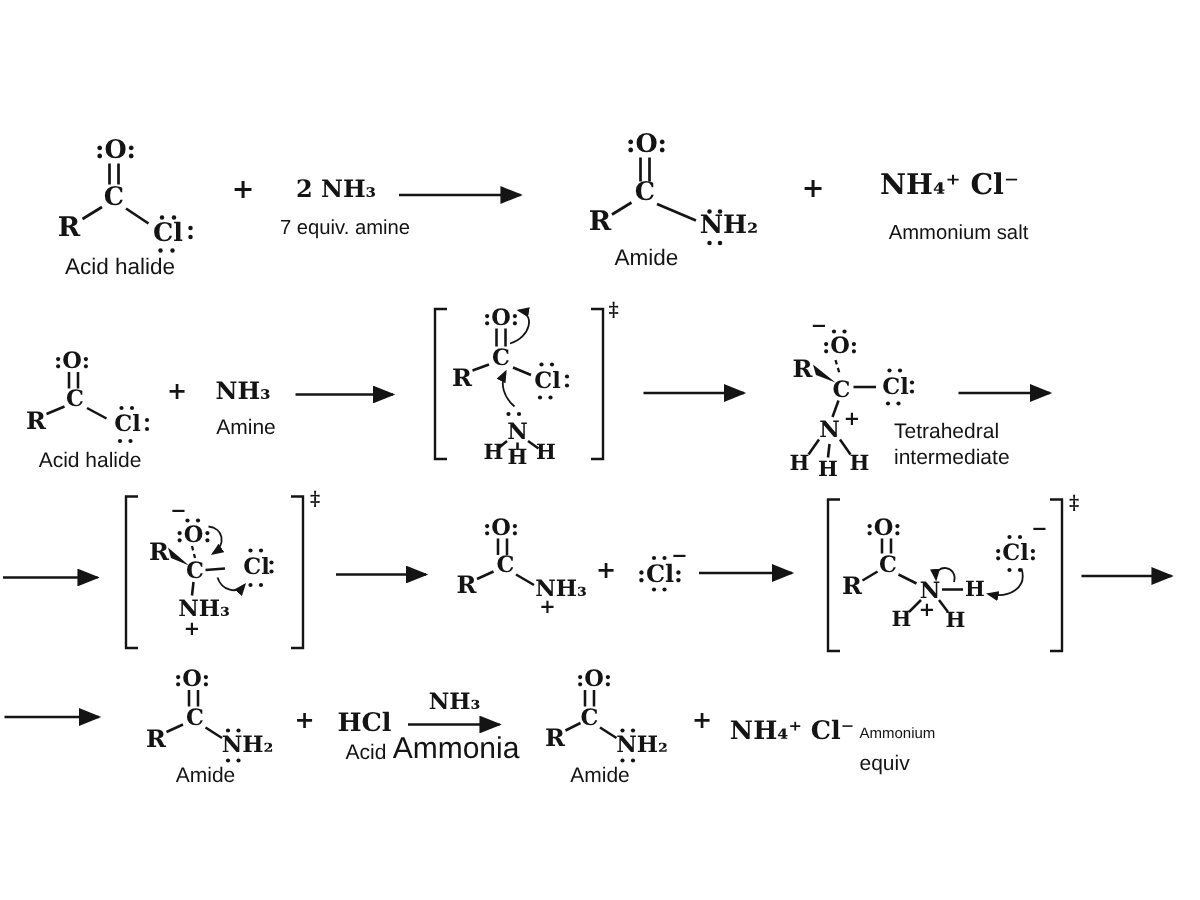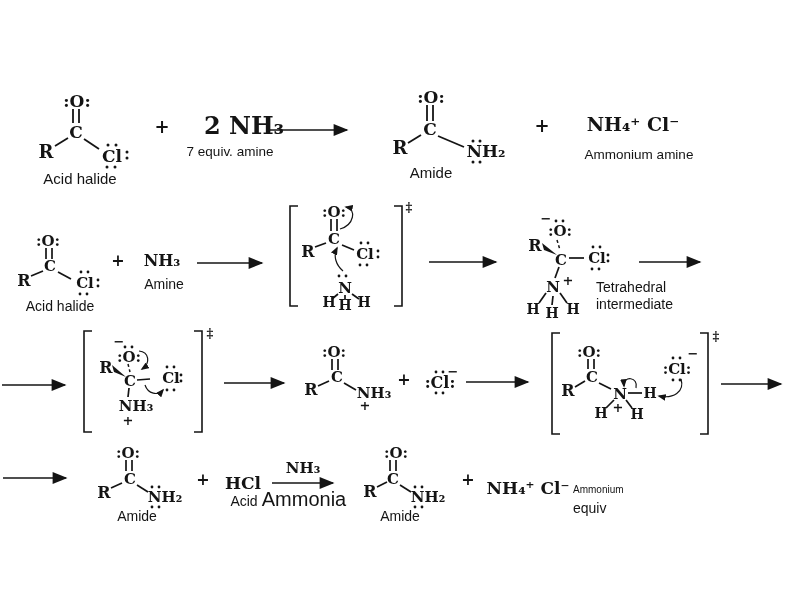--- a/index.html
+++ b/index.html
@@ -238,30 +238,30 @@
         <circle cx="422" cy="507" r="1.4"></circle>
   </g>
 </svg>
 
 <span class="t sf" style="left:77px;top:101px;font-size:17px">:O:</span>
 <span class="t sf" style="left:76px;top:132px;font-size:17px">C</span>
 <span class="t sf" style="left:46px;top:152px;font-size:18px">R</span>
 <span class="t sf" style="left:112px;top:156px;font-size:17px">Cl</span>
 <span class="t ss" style="left:80px;top:178px;font-size:15px">Acid halide</span>
 <span class="t sf" style="left:162px;top:127px;font-size:18px">+</span>
-<span class="t sf" style="left:244px;top:126px;font-size:24px">2 NH₃</span>
+<span class="t sf" style="left:224px;top:126px;font-size:16px">2 NH₃</span>
 <span class="t ss" style="left:230px;top:152px;font-size:13.5px">7 equiv. amine</span>
 <span class="t sf" style="left:431px;top:97px;font-size:17px">:O:</span>
 <span class="t sf" style="left:430px;top:129px;font-size:17px">C</span>
 <span class="t sf" style="left:400px;top:148px;font-size:18px">R</span>
 <span class="t sf" style="left:486px;top:151px;font-size:17px">NH₂</span>
 <span class="t ss" style="left:431px;top:172px;font-size:15px">Amide</span>
 <span class="t sf" style="left:542px;top:126px;font-size:18px">+</span>
 <span class="t sf" style="left:633px;top:124px;font-size:19px">NH₄⁺ Cl⁻</span>
-<span class="t ss" style="left:639px;top:155px;font-size:13.5px">Ammonium amine</span>
+<span class="t ss" style="left:639px;top:155px;font-size:13.5px">Ammonium salt</span>
 
 <span class="t sf" style="left:48px;top:241px;font-size:15px">:O:</span>
 <span class="t sf" style="left:50px;top:266px;font-size:15px">C</span>
 <span class="t sf" style="left:24px;top:281px;font-size:16px">R</span>
 <span class="t sf" style="left:85px;top:283px;font-size:15px">Cl</span>
 <span class="t ss" style="left:60px;top:306px;font-size:14px">Acid halide</span>
 <span class="t sf" style="left:118px;top:261px;font-size:16px">+</span>
 <span class="t sf" style="left:162px;top:261px;font-size:16px">NH₃</span>
 <span class="t ss" style="left:164px;top:284px;font-size:14px">Amine</span>
 <span class="t sf" style="left:409px;top:207px;font-size:13px">‡</span>

